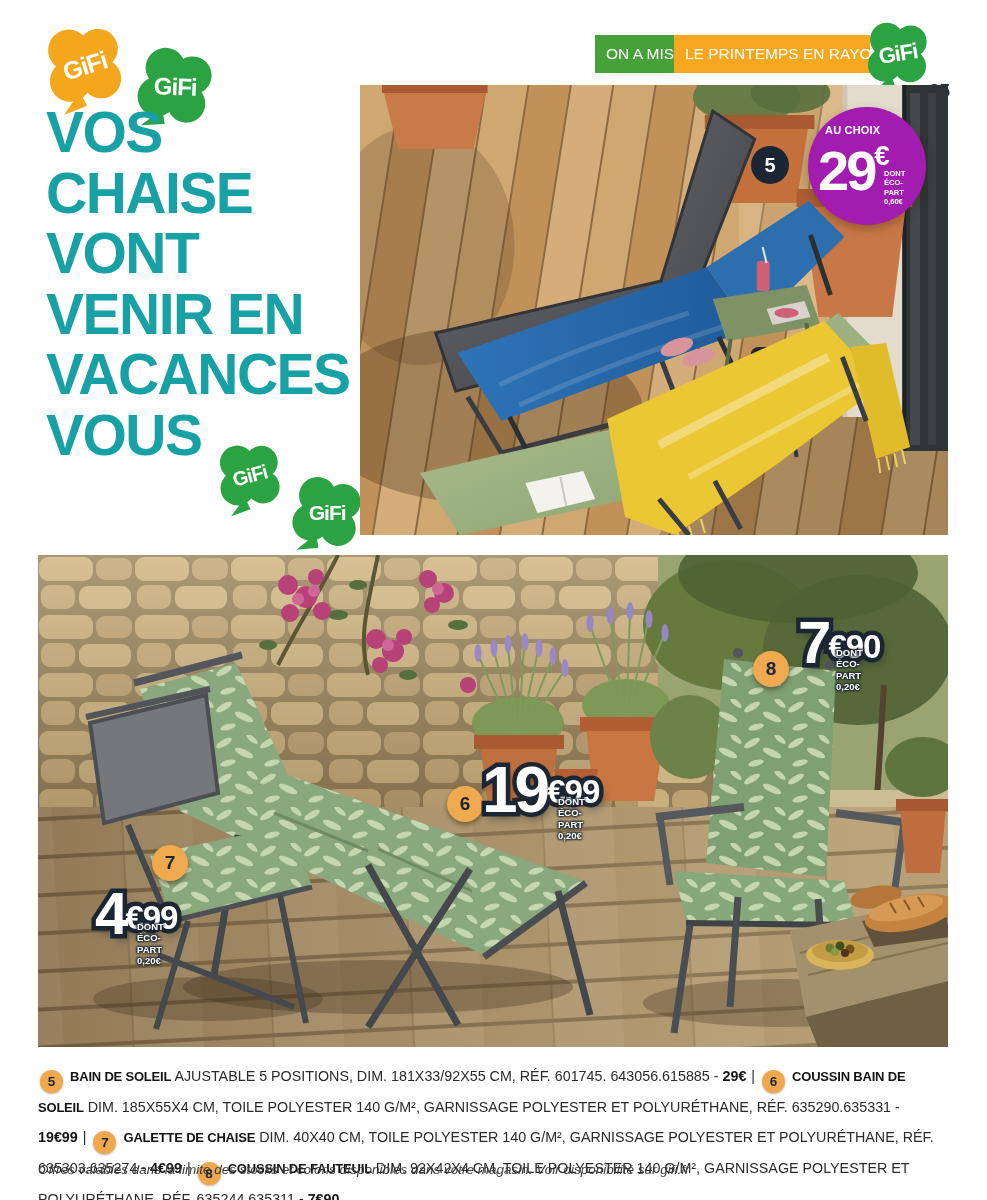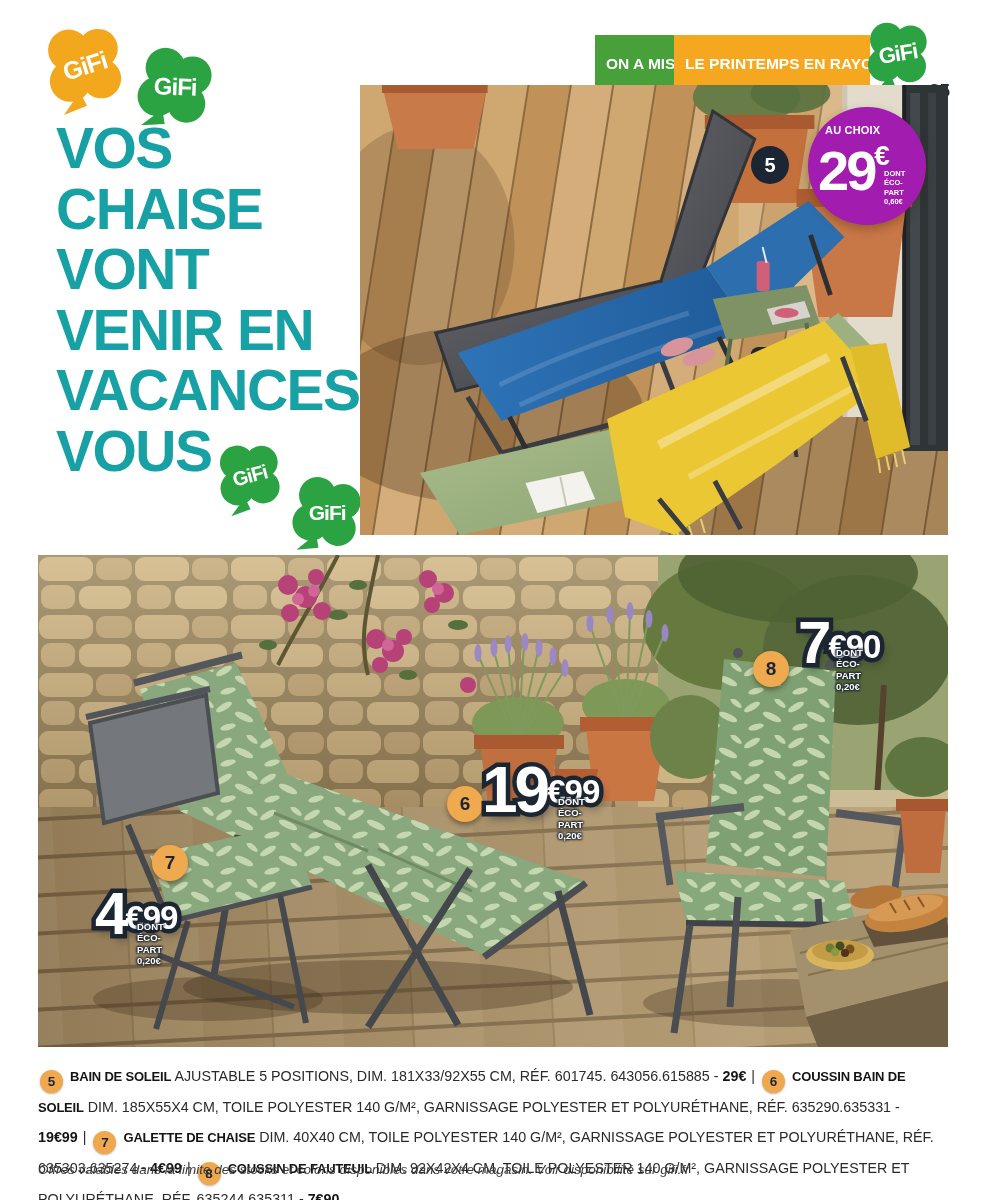--- a/index.html
+++ b/index.html
@@ -1,36 +1,36 @@
 <!DOCTYPE html>
 <html><head>
 <meta charset="utf-8">
 <style>
   html,body{margin:0;padding:0;background:#fff;}
   .page{position:relative;width:987px;height:1200px;background:#ffffff;overflow:hidden;
         font-family:"Liberation Sans", sans-serif;}
 
   
   .hbadge{position:absolute;top:35px;height:26px;line-height:25px;color:#fff;
-          font-weight:700;font-size:15.5px;padding:16px 11px;white-space:nowrap;}
+          font-weight:400;font-size:15.5px;padding:6px 11px;white-space:nowrap;}
   .hbadge.green{left:595px;background:#47a03a;}
   .hbadge.orange{left:674px;background:#f5a81f;width:174px;text-align:center;}
   .page-number{position:absolute;left:929px;top:36px;font-weight:800;font-size:19px;color:#1c2733;margin-top:44px;}
 
   
   .clover{position:absolute;}
   .clover svg{width:100%;height:100%;display:block;}
   .clover.yellow{color:#f2a71d;}
   .clover.green{color:#2ca343;}
   .clover-label{position:absolute;left:50%;top:49%;transform:translate(-50%,-50%) rotate(-9deg);
                 font-weight:800;font-style:normal;color:#fff;letter-spacing:-1px;}
 
   
-  .headline{position:absolute;left:56px;top:102px;color:#17a1a4;font-weight:800;
-            font-size:57px;line-height:60.5px;letter-spacing:-1.5px;margin-top:16px;}
+  .headline{position:absolute;left:46px;top:102px;color:#17a1a4;font-weight:800;
+            font-size:57px;line-height:60.5px;letter-spacing:-1.5px;}
 
   
   .photo{position:absolute;overflow:hidden;}
   .photo1{left:360px;top:85px;width:588px;height:450px;}
   .photo2{left:38px;top:555px;width:910px;height:492px;}
   .photo svg.scene{position:absolute;left:0;top:0;width:100%;height:100%;}
 
   
   .pbadge{position:absolute;border-radius:50%;display:flex;align-items:center;justify-content:center;
           font-weight:800;}

